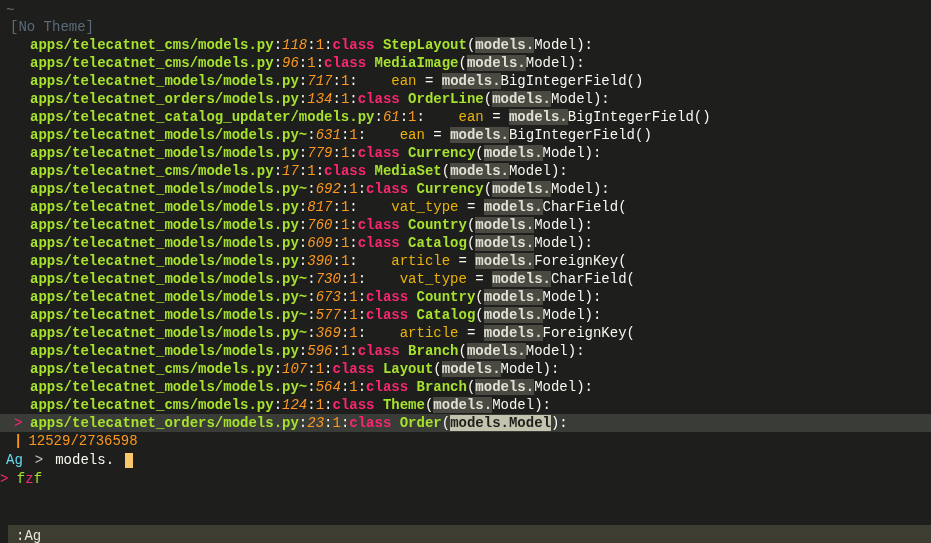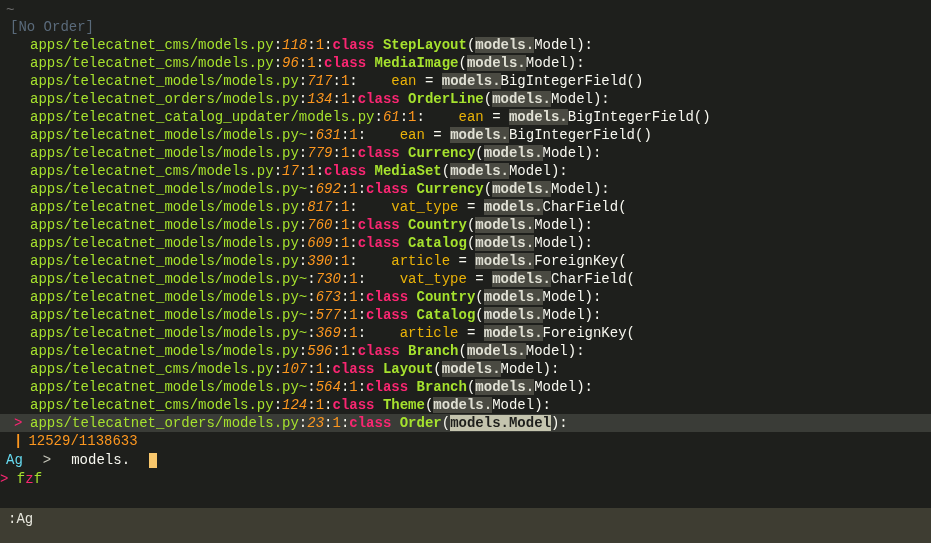--- a/index.html
+++ b/index.html
@@ -27,72 +27,72 @@
     margin-right: 8px;
   }
   .gutter.sel { color: #f92672; }
   .lines { }
   .line {
     padding: 0 0 0 14px;
     height: 18px; line-height: 18px;
     white-space: pre;
   }
   .line.selected { background: #3a3c37; }
-  .path     { color:#a6e22e; font-weight:400; }
+  .path     { color:#a6e22e; font-weight:700; }
   .linenum  { color:#fd971f;font-style:italic; }
   .colnum   { color:#fd971f; }
   .kw       { color:#f92672; font-weight:600; }
   .clsname  { color:#a6e22e; font-weight:600; }
   .punc     { color:#f8f8f0; }
   .mod      { color:#66d9ef; }
   .ident    { color:#f8f8f0; }
   .varname  { color:#eab308; }
   .colon    { color:#f8f8f0; }
   .highlight      { background:#c4c4ae; color:#1e1f1c; font-weight:600; padding:0; }
   .highlight-dark { background:#4a4a42; color:#e0e0d4; font-weight:600; }
 
   .stats {
     padding: 0 14px; height:18px; line-height:18px;
     display: flex; gap: 6px; align-items:center;
   }
   .stats-bar { color:#fd971f; font-weight:600; }
   .stats-text { color:#fd971f; }
   .prompt {
     padding: 0 6px; height:20px; line-height:20px;
-    display:flex; align-items:center; gap:20px;
+    display:flex; align-items:center; gap:12px;
     font-size:14px;
   }
   .prompt-label { color:#66d9ef; }
   .prompt-gt    { color:#c5c5b9; }
   .prompt-text  { color:#f8f8f0; }
   .cursor {
     display:inline-block; width:8px; height:15px;
     background:#f8c76c; vertical-align:middle;
     margin-left:-1px;
   }
   .fzf-line {
     padding:0 0; height:18px; line-height:18px;
     color:#6f6f6f;
   }
   .fzf-prompt { color:#f92672; }
   .fzf-f { color:#a6e22e; }
   .fzf-z { color:#f92672; }
   .fzf-f2 { color:#a6e22e; }
   .status {
-    position:absolute; left:0; right:0; bottom:0;
-    background:#3e3d32; height:35px; line-height:22px;
+    position:absolute; left:8px; right:0; bottom:0;
+    background:#3e3d32; height:18px; line-height:22px;
     padding:0 8px; color:#e6e6dc;
   }
 </style>
 </head>
 <body>
 
 <div class="wrap">
   <div class="tilde">~</div>
-  <div class="header">[No Order]</div>
+  <div class="header">[No Theme]</div>
 
   <div class="lines" id="lines">
       <div class="line"><span class="gutter"> </span><span><span class="path">apps/telecatnet_cms/models.py</span><span class="colon">:</span><span class="linenum">118</span><span class="colon">:</span><span class="colnum">1</span><span class="colon">:</span><span class="kw">class</span><span class="punc"> </span><span class="clsname">StepLayout</span><span class="punc">(</span><span class="mod highlight-dark">models.</span><span class="ident ">Model</span><span class="punc">):</span></span></div>
       <div class="line"><span class="gutter"> </span><span><span class="path">apps/telecatnet_cms/models.py</span><span class="colon">:</span><span class="linenum">96</span><span class="colon">:</span><span class="colnum">1</span><span class="colon">:</span><span class="kw">class</span><span class="punc"> </span><span class="clsname">MediaImage</span><span class="punc">(</span><span class="mod highlight-dark">models.</span><span class="ident ">Model</span><span class="punc">):</span></span></div>
       <div class="line"><span class="gutter"> </span><span><span class="path">apps/telecatnet_models/models.py</span><span class="colon">:</span><span class="linenum">717</span><span class="colon">:</span><span class="colnum">1</span><span class="colon">:</span><span class="punc">    </span><span class="varname">ean</span><span class="punc"> = </span><span class="mod highlight-dark">models.</span><span class="ident">BigIntegerField</span><span class="punc">()</span></span></div>
       <div class="line"><span class="gutter"> </span><span><span class="path">apps/telecatnet_orders/models.py</span><span class="colon">:</span><span class="linenum">134</span><span class="colon">:</span><span class="colnum">1</span><span class="colon">:</span><span class="kw">class</span><span class="punc"> </span><span class="clsname">OrderLine</span><span class="punc">(</span><span class="mod highlight-dark">models.</span><span class="ident ">Model</span><span class="punc">):</span></span></div>
       <div class="line"><span class="gutter"> </span><span><span class="path">apps/telecatnet_catalog_updater/models.py</span><span class="colon">:</span><span class="linenum">61</span><span class="colon">:</span><span class="colnum">1</span><span class="colon">:</span><span class="punc">    </span><span class="varname">ean</span><span class="punc"> = </span><span class="mod highlight-dark">models.</span><span class="ident">BigIntegerField</span><span class="punc">()</span></span></div>
       <div class="line"><span class="gutter"> </span><span><span class="path">apps/telecatnet_models/models.py~</span><span class="colon">:</span><span class="linenum">631</span><span class="colon">:</span><span class="colnum">1</span><span class="colon">:</span><span class="punc">    </span><span class="varname">ean</span><span class="punc"> = </span><span class="mod highlight-dark">models.</span><span class="ident">BigIntegerField</span><span class="punc">()</span></span></div>
       <div class="line"><span class="gutter"> </span><span><span class="path">apps/telecatnet_models/models.py</span><span class="colon">:</span><span class="linenum">779</span><span class="colon">:</span><span class="colnum">1</span><span class="colon">:</span><span class="kw">class</span><span class="punc"> </span><span class="clsname">Currency</span><span class="punc">(</span><span class="mod highlight-dark">models.</span><span class="ident ">Model</span><span class="punc">):</span></span></div>
       <div class="line"><span class="gutter"> </span><span><span class="path">apps/telecatnet_cms/models.py</span><span class="colon">:</span><span class="linenum">17</span><span class="colon">:</span><span class="colnum">1</span><span class="colon">:</span><span class="kw">class</span><span class="punc"> </span><span class="clsname">MediaSet</span><span class="punc">(</span><span class="mod highlight-dark">models.</span><span class="ident ">Model</span><span class="punc">):</span></span></div>
@@ -107,21 +107,21 @@
       <div class="line"><span class="gutter"> </span><span><span class="path">apps/telecatnet_models/models.py~</span><span class="colon">:</span><span class="linenum">369</span><span class="colon">:</span><span class="colnum">1</span><span class="colon">:</span><span class="punc">    </span><span class="varname">article</span><span class="punc"> = </span><span class="mod highlight-dark">models.</span><span class="ident">ForeignKey</span><span class="punc">(</span></span></div>
       <div class="line"><span class="gutter"> </span><span><span class="path">apps/telecatnet_models/models.py</span><span class="colon">:</span><span class="linenum">596</span><span class="colon">:</span><span class="colnum">1</span><span class="colon">:</span><span class="kw">class</span><span class="punc"> </span><span class="clsname">Branch</span><span class="punc">(</span><span class="mod highlight-dark">models.</span><span class="ident ">Model</span><span class="punc">):</span></span></div>
       <div class="line"><span class="gutter"> </span><span><span class="path">apps/telecatnet_cms/models.py</span><span class="colon">:</span><span class="linenum">107</span><span class="colon">:</span><span class="colnum">1</span><span class="colon">:</span><span class="kw">class</span><span class="punc"> </span><span class="clsname">Layout</span><span class="punc">(</span><span class="mod highlight-dark">models.</span><span class="ident ">Model</span><span class="punc">):</span></span></div>
       <div class="line"><span class="gutter"> </span><span><span class="path">apps/telecatnet_models/models.py~</span><span class="colon">:</span><span class="linenum">564</span><span class="colon">:</span><span class="colnum">1</span><span class="colon">:</span><span class="kw">class</span><span class="punc"> </span><span class="clsname">Branch</span><span class="punc">(</span><span class="mod highlight-dark">models.</span><span class="ident ">Model</span><span class="punc">):</span></span></div>
       <div class="line"><span class="gutter"> </span><span><span class="path">apps/telecatnet_cms/models.py</span><span class="colon">:</span><span class="linenum">124</span><span class="colon">:</span><span class="colnum">1</span><span class="colon">:</span><span class="kw">class</span><span class="punc"> </span><span class="clsname">Theme</span><span class="punc">(</span><span class="mod highlight-dark">models.</span><span class="ident ">Model</span><span class="punc">):</span></span></div>
       <div class="line selected"><span class="gutter sel">&gt;</span><span><span class="path">apps/telecatnet_orders/models.py</span><span class="colon">:</span><span class="linenum">23</span><span class="colon">:</span><span class="colnum">1</span><span class="colon">:</span><span class="kw">class</span><span class="punc"> </span><span class="clsname">Order</span><span class="punc">(</span><span class="mod highlight">models.</span><span class="ident highlight">Model</span><span class="punc">):</span></span></div>
     </div>
 
   <div class="stats">
     <span class="stats-bar">|</span>
-    <span class="stats-text"><span>12529</span><span>/</span><span>1138633</span></span>
+    <span class="stats-text"><span>12529</span><span>/</span><span>2736598</span></span>
   </div>
 
   <div class="prompt">
     <span class="prompt-label">Ag</span>
       <span class="prompt-gt">&gt;</span>
     <span class="prompt-text">models.</span>
       <span class="cursor"></span>
   </div>
 
   <div class="fzf-line">

